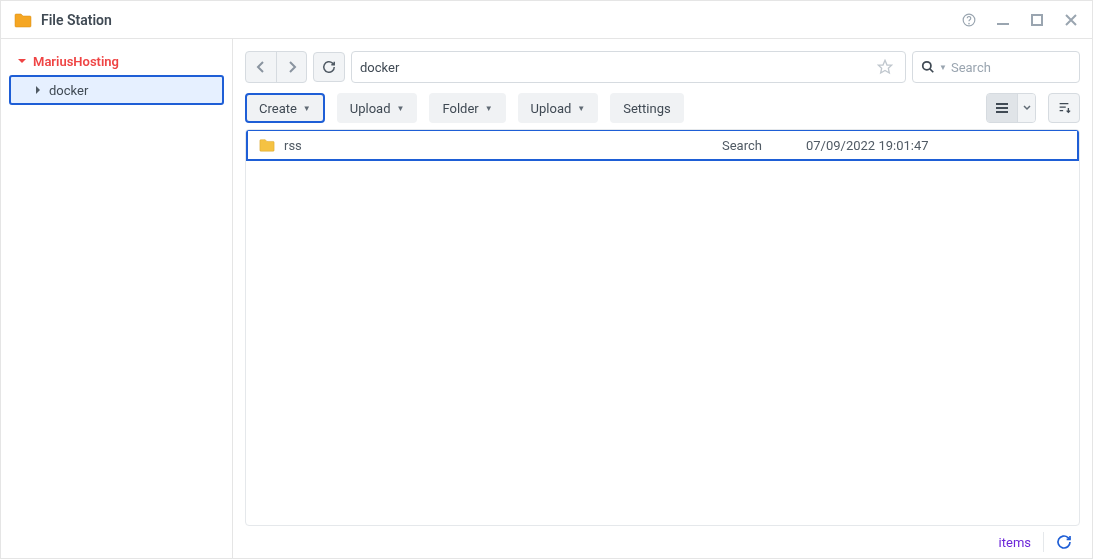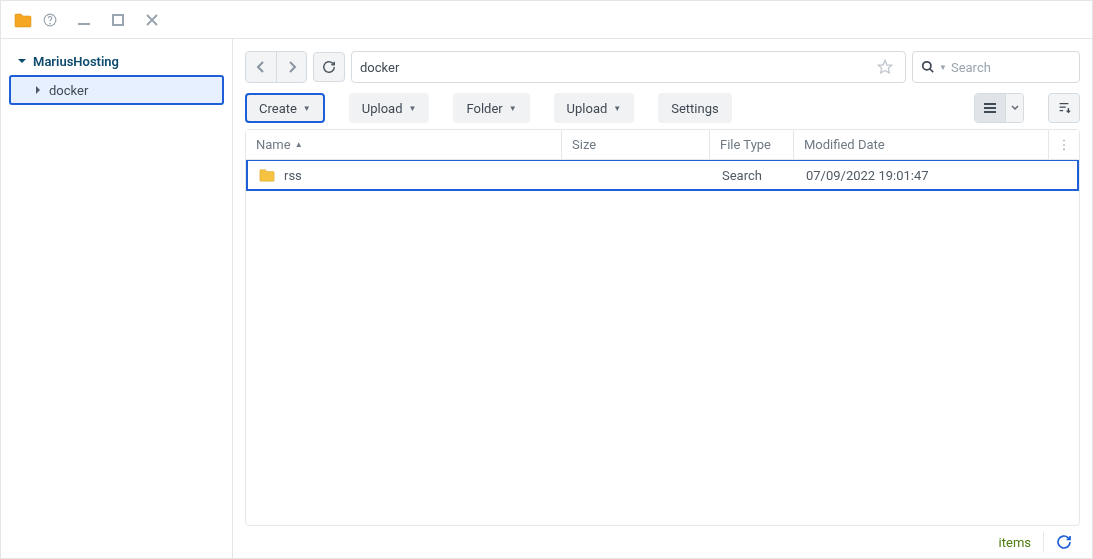--- a/index.html
+++ b/index.html
@@ -9,41 +9,41 @@
     
     .titlebar { display: flex; align-items: center; height: 38px; padding: 0 12px; border-bottom: 1px solid #e5e5e5; background: #fff; }
     .titlebar-icon { width: 20px; height: 20px; margin-right: 8px; }
     .titlebar-title { font-size: 14px; font-weight: 600; color: #404a54; flex: 1; }
     .titlebar-controls { display: flex; gap: 16px; align-items: center; }
     .titlebar-btn { width: 18px; height: 18px; display: flex; align-items: center; justify-content: center; cursor: pointer; color: #9aa5b0; }
     
     .body { display: flex; flex: 1; overflow: hidden; }
     
     .sidebar { width: 232px; border-right: 1px solid #e5e5e5; padding: 8px; background: #fff; }
-    .tree-item { display: flex; align-items: center; height: 28px; padding: 0 6px; border-radius: 3px; cursor: pointer; color: #0c4a6e; font-weight: 600; }
+    .tree-item { display: flex; align-items: center; height: 28px; padding: 0 6px; border-radius: 3px; cursor: pointer; color: #ef4444; font-weight: 600; }
     .tree-item .caret { width: 14px; display: flex; align-items: center; justify-content: center; margin-right: 4px; }
     .tree-sub { display: flex; align-items: center; height: 30px; padding: 0 6px 0 20px; border-radius: 3px; cursor: pointer; background: #e6f0ff; border: 2px solid #1e5ed6; color: #404a54; }
     .tree-sub .caret { width: 14px; display: flex; align-items: center; justify-content: center; margin-right: 4px; color: #505a64;}
     
     .main { flex: 1; display: flex; flex-direction: column; padding: 12px 12px 0 12px; overflow: hidden; }
     
     .topbar { display: flex; align-items: center; gap: 6px; margin-bottom: 10px; }
     .nav-group { display: flex; border: 1px solid #d6dbe0; border-radius: 4px; overflow: hidden; background: #f2f4f6; }
     .nav-btn { width: 30px; height: 30px; display: flex; align-items: center; justify-content: center; cursor: pointer; color: #8a94a0; }
     .nav-btn + .nav-btn { border-left: 1px solid #d6dbe0; }
     .icon-btn { width: 32px; height: 30px; border: 1px solid #d6dbe0; border-radius: 4px; display: flex; align-items: center; justify-content: center; cursor: pointer; background: #f2f4f6; color: #505a64; }
     .path-bar { flex: 1; height: 32px; border: 1px solid #d6dbe0; border-radius: 4px; display: flex; align-items: center; padding: 0 8px; }
     .path-bar input { border: none; outline: none; flex: 1; font-size: 13px; color: #404a54; background: transparent; }
     .star-btn { color: #c0c7ce; cursor: pointer; padding: 0 4px; }
     .search-box { width: 168px; height: 32px; border: 1px solid #d6dbe0; border-radius: 4px; display: flex; align-items: center; padding: 0 8px; gap: 4px; }
     .search-box input { border: none; outline: none; flex: 1; font-size: 13px; color: #404a54; background: transparent; }
     .search-box input::placeholder { color: #9aa5b0; }
     .search-caret { color: #9aa5b0; font-size: 8px; }
     
-    .toolbar { display: flex; align-items: center; gap: 24px; margin-bottom: 6px; }
+    .toolbar { display: flex; align-items: center; gap: 12px; margin-bottom: 6px; }
     .btn { height: 30px; padding: 0 12px; border: 1px solid transparent; border-radius: 4px; background: #f0f2f4; display: flex; align-items: center; cursor: pointer; color: #404a54; font-size: 13px; gap: 6px; }
     .btn.hl { border: 2px solid #1e5ed6; }
     .btn .dd { font-size: 8px; color: #606a74; }
     .spacer { flex: 1; }
     .vbtn-group { display: flex; border: 1px solid #d6dbe0; border-radius: 4px; overflow: hidden; background: #f2f4f6; }
     .vbtn { width: 30px; height: 28px; display: flex; align-items: center; justify-content: center; cursor: pointer; border:none; background:#f2f4f6;}
     .vbtn.active { background: #e0e4e8; }
     .vbtn + .vbtn { border-left: 1px solid #d6dbe0; }
     
     .table-wrap { flex: 1; border: 1px solid #e5e8eb; border-radius: 4px; overflow: auto; position: relative; }
@@ -57,35 +57,36 @@
     .th-menu { width: 30px; display: flex; align-items: center; justify-content: center; color:#9aa5b0; cursor: pointer;}
     .sort-ind { font-size: 8px; color: #707a84; }
     
     .trow { display: flex; height: 32px; align-items: center; border: 2px solid #1e5ed6; background: #fff; margin-top: -1px; }
     .td { padding: 0 10px; display: flex; align-items: center; gap: 8px; }
     .td.name { width: 316px; }
     .td.size { width: 148px; }
     .td.type { width: 84px; }
     .td.mod { flex: 1; }
     
-    .footer { height: 32px; display: flex; align-items: center; justify-content: flex-end; gap: 12px; padding: 0 8px; color: #4d7c0f; }
+    .footer { height: 32px; display: flex; align-items: center; justify-content: flex-end; gap: 12px; padding: 0 8px; color: #6d28d9; }
     .footer-refresh { color: #1e5ed6; cursor: pointer; padding-left: 12px; border-left: 1px solid #e5e8eb; height: 20px; display: flex; align-items: center;}
     
     svg { display: block; }
   </style>
 </head>
 <body>
 
 <div class="window">
   <div class="titlebar">
     <span class="titlebar-icon">
       <svg width="20" height="20" viewBox="0 0 20 20">
           <path d="M2 5 a1 1 0 0 1 1-1 h5 l2 2 h7 a1 1 0 0 1 1 1 v9 a1 1 0 0 1 -1 1 H3 a1 1 0 0 1 -1 -1 Z" fill="#f5a623" stroke="#d68a10" stroke-width="0.5"></path>
         </svg>
     </span>
+    <span class="titlebar-title">File Station</span>
     <div class="titlebar-controls">
       <span class="titlebar-btn">
           <svg width="14" height="14" viewBox="0 0 24 24" fill="none" stroke="currentColor" stroke-width="2">
             <circle cx="12" cy="12" r="10"></circle>
             <path d="M9 9a3 3 0 1 1 4.5 2.6c-.8.5-1.5 1-1.5 2.4"></path>
             <circle cx="12" cy="18" r="0.5" fill="currentColor"></circle>
           </svg>
         </span>
       <span class="titlebar-btn">
           <svg width="14" height="14" viewBox="0 0 14 14">
@@ -200,36 +201,20 @@
         </div>
         <span class="icon-btn" style="background:#f2f4f6;">
           <svg width="14" height="14" viewBox="0 0 16 16" stroke="#404a54" stroke-width="1.5" fill="none">
               <path d="M3 3h10M3 7h7M3 11h4"></path>
               <path d="M13 8v5M11 11l2 2 2-2"></path>
             </svg>
         </span>
       </div>
 
       <div class="table-wrap">
-        <div class="thead">
-          <div class="th name">
-              <span>Name</span>
-              <span class="sort-ind">▲</span>
-            </div>
-          <div class="th size">
-              <span>Size</span>
-            </div>
-          <div class="th type">
-              <span>File Type</span>
-            </div>
-          <div class="th mod">
-              <span>Modified Date</span>
-            </div>
-          <div class="th-menu">⋮</div>
-        </div>
         <div class="trow">
           <div class="td name">
             <span>
                 <svg width="18" height="16" viewBox="0 0 20 18">
                   <path d="M2 4a1 1 0 0 1 1-1h5l2 2h7a1 1 0 0 1 1 1v9a1 1 0 0 1-1 1H3a1 1 0 0 1-1-1Z" fill="#f5c242" stroke="#d6a020" stroke-width="0.5"></path>
                 </svg>
               </span>
             <span>rss</span>
           </div>
           <div class="td size">

